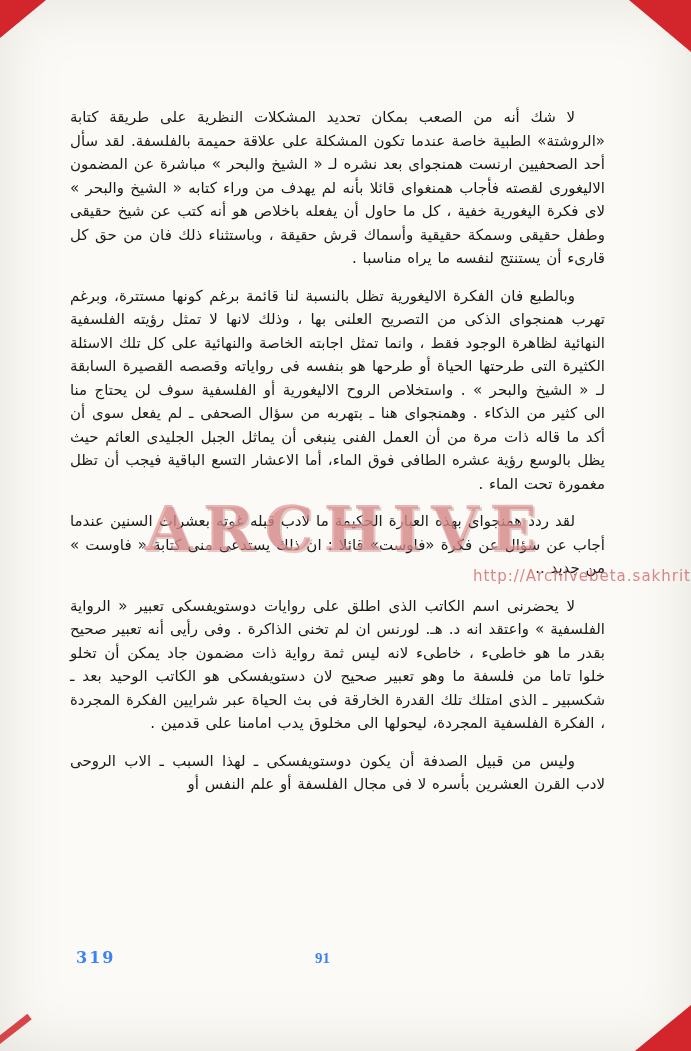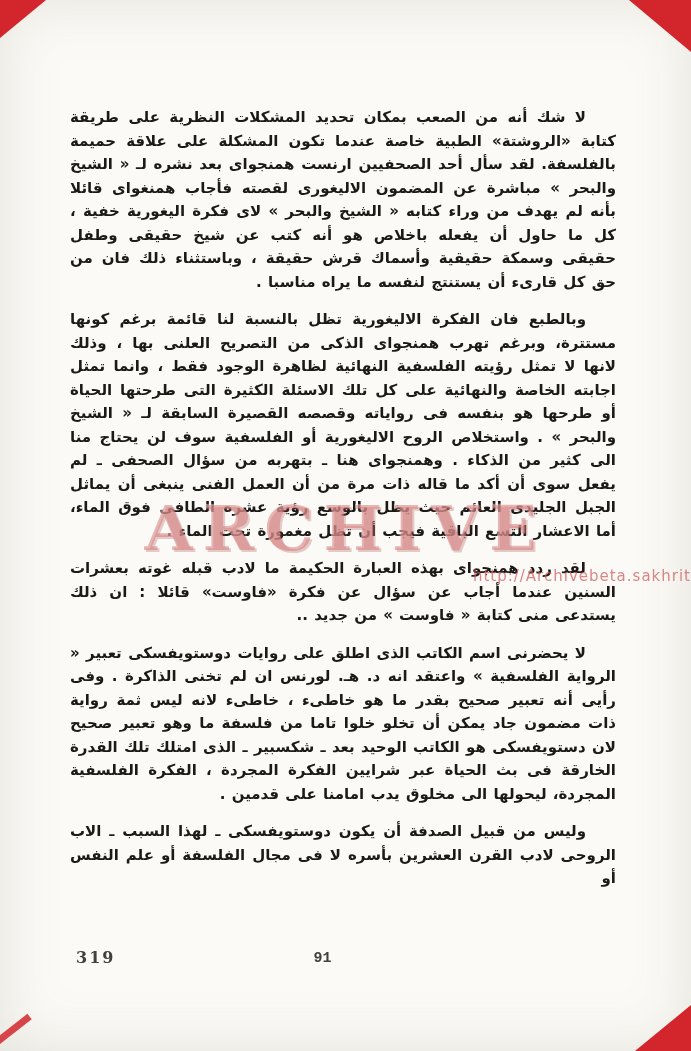--- a/index.html
+++ b/index.html
@@ -29,24 +29,23 @@
   .textblock{
     position:absolute;
     top:106px;right:70px;left:70px;
     direction:rtl;
     text-align:justify;
     color:#1c1a18;
     font-size:15px;
     line-height:23.5px;
   }
   .textblock p{
-    margin:0 5px 14px 0;
+    margin:0 16px 14px 0;
     text-indent:30px;
     word-spacing:1px;
-    font-weight:bold;
   }
   
   .watermark{
     position:absolute;
     top:492px;left:0;right:0;
     text-align:center;
     pointer-events:none;
     direction:ltr;
   }
   .watermark .wm-title{
@@ -61,33 +60,33 @@
     margin-top:2px;
     font-size:15px;
     letter-spacing:1px;
     color:rgba(205,95,95,0.75);
     text-align:right;
   }
   
   .footer{
     position:absolute;
     top:948px;left:0;right:0;height:24px;
-    color:#404040;
+    color:#3b82f6;
   }
   .pageno-left{
     position:absolute;left:76px;top:0;
     font-size:16px;font-weight:bold;
     letter-spacing:2px;
     font-family:"DejaVu Serif",serif;
   }
   .pageno-center{
     position:absolute;left:0;right:46px;top:2px;
     text-align:center;
     font-size:15px;font-weight:bold;
-    font-family:Liberation Mono, monospace;
+    font-family:Liberation Serif, serif;
   }
 </style>
 </head>
 <body>
 
 <div class="page">
 
   <div class="corner tl"></div>
   <div class="corner tr"></div>
   <div class="corner br"></div>

